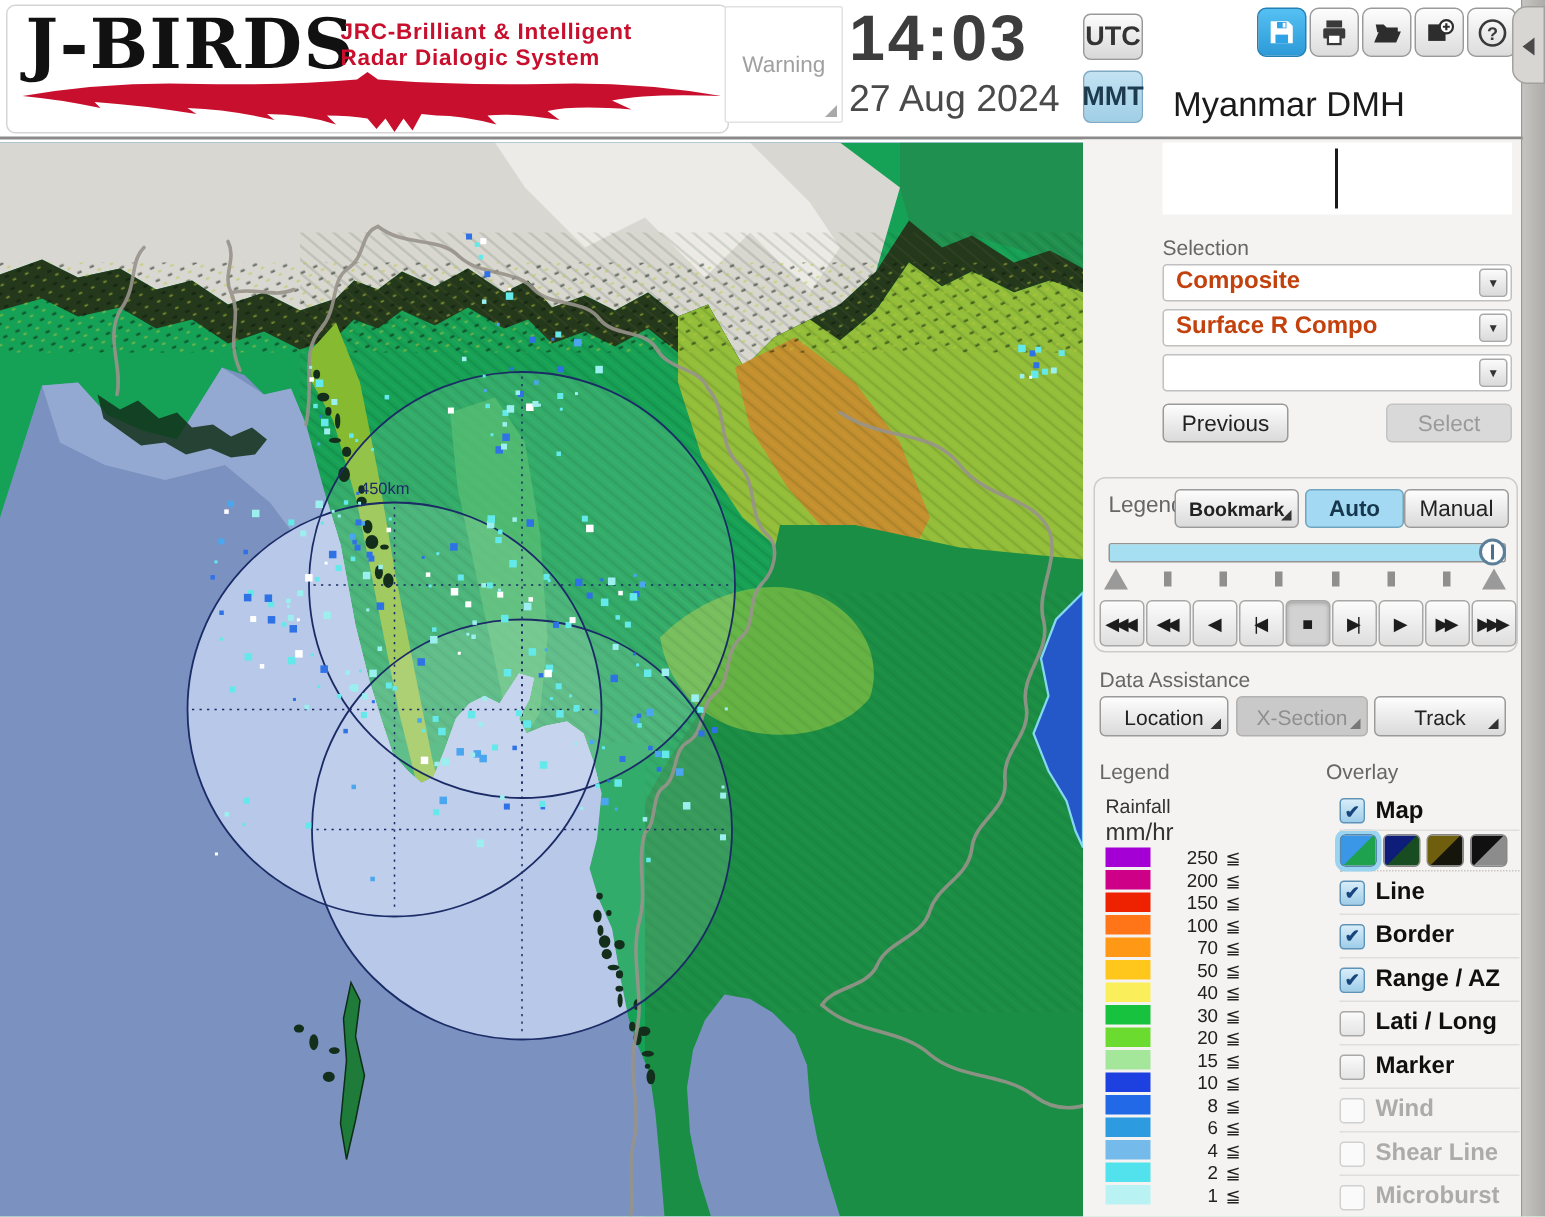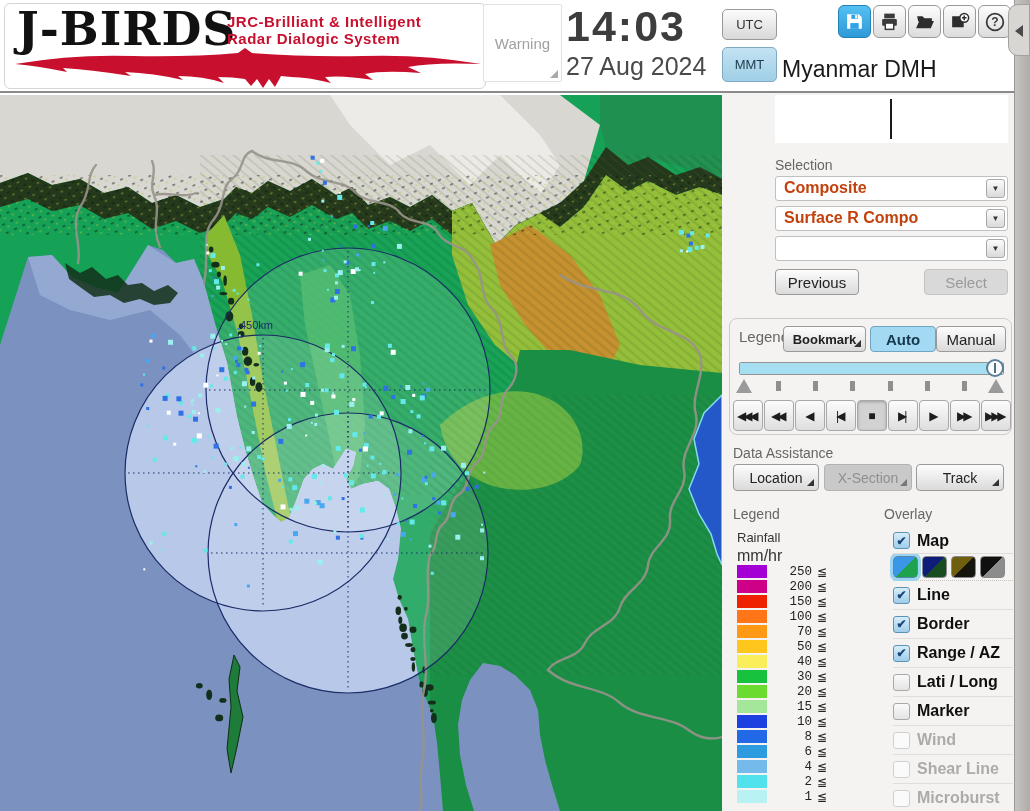--- a/index.html
+++ b/index.html
@@ -19,22 +19,22 @@
   #eagle { position:absolute; left:8px; top:44px; }
   #warning-btn { position:absolute; left:483px; top:4px; width:79px; height:78px;
     background:#fff; border:1px solid #e2e2e2; border-radius:2px; color:#a0a0a0;
     font-size:15px; display:flex; align-items:center; justify-content:center; }
   #warning-btn .corner { right:3px; bottom:3px; border-bottom-color:#a9a9a9; }
   .corner { position:absolute; width:0; height:0; border-left:8px solid transparent;
     border-bottom:8px solid #333; }
   #clock-time { position:absolute; left:566px; top:2px; font-size:43px; font-weight:bold;
     color:#3d3d3d; letter-spacing:2px; }
   #clock-date { position:absolute; left:566px; top:52px; font-size:25px; color:#4a4a4a; }
-  .tz-btn { position:absolute; left:722px; width:55px; border-radius:5px; font-size:13px;
-    font-weight:normal; color:#333; display:flex; align-items:center; justify-content:center;
+  .tz-btn { position:absolute; left:722px; width:40px; border-radius:5px; font-size:18px;
+    font-weight:bold; color:#333; display:flex; align-items:center; justify-content:center;
     border:1px solid #999; background:linear-gradient(#fcfcfc,#d8d8d8); cursor:pointer; }
   #tz-utc { top:9px; height:31px; }
   #tz-mmt { top:47px; height:35px; background:linear-gradient(#c3e2f1,#9fcfe6);
     border-color:#7fa9c4; color:#1d3a4e; }
   .tb-btn { position:absolute; top:5px; width:33px; height:33px; border-radius:6px;
     border:1px solid #9a9a9a; background:linear-gradient(#fdfdfd,#dcdcdc); cursor:pointer;
     display:flex; align-items:center; justify-content:center; }
   .tb-btn.active { background:linear-gradient(#55c0f2,#2d9ad8); border-color:#2380b4; }
 
   
@@ -118,21 +118,21 @@
   #da-2 { left:194px; width:88px; }
 
   
   #legend-label { left:11px; top:413px; }
   #overlay-label { left:162px; top:413px; }
   #lg-t1 { position:absolute; left:15px; top:437px; font-size:13px; color:#333; }
   #lg-t2 { position:absolute; left:15px; top:454px; font-size:16px; color:#333; }
   #legend-rows { position:absolute; left:15px; top:471px; }
   .lg-row { height:15px; display:flex; align-items:center; }
   .lg-sw { width:30px; height:13px; }
-  .lg-val { width:45px; text-align:right; font-size:12.5px; color:#222;font-family:Liberation Mono, monospace; }
+  .lg-val { width:45px; text-align:right; font-size:12.5px; color:#222; }
   .lg-lte { margin-left:5px; font-size:12px; color:#222; }
 
   
   #overlay-list { position:absolute; left:171px; top:435px; width:120px; }
   .ov-row { position:relative; height:29px; display:flex; align-items:center;
     border-bottom:1px solid #e0ddda; }
   .ov-row.first { height:26px; }
   .cbx { width:17px; height:17px; border-radius:3px; border:1px solid #a8a8a8;
     background:linear-gradient(#fafafa,#e4e4e4); margin-right:7px; flex:none; cursor:pointer;
     display:flex; align-items:center; justify-content:center; font-size:12px; font-weight:bold;

